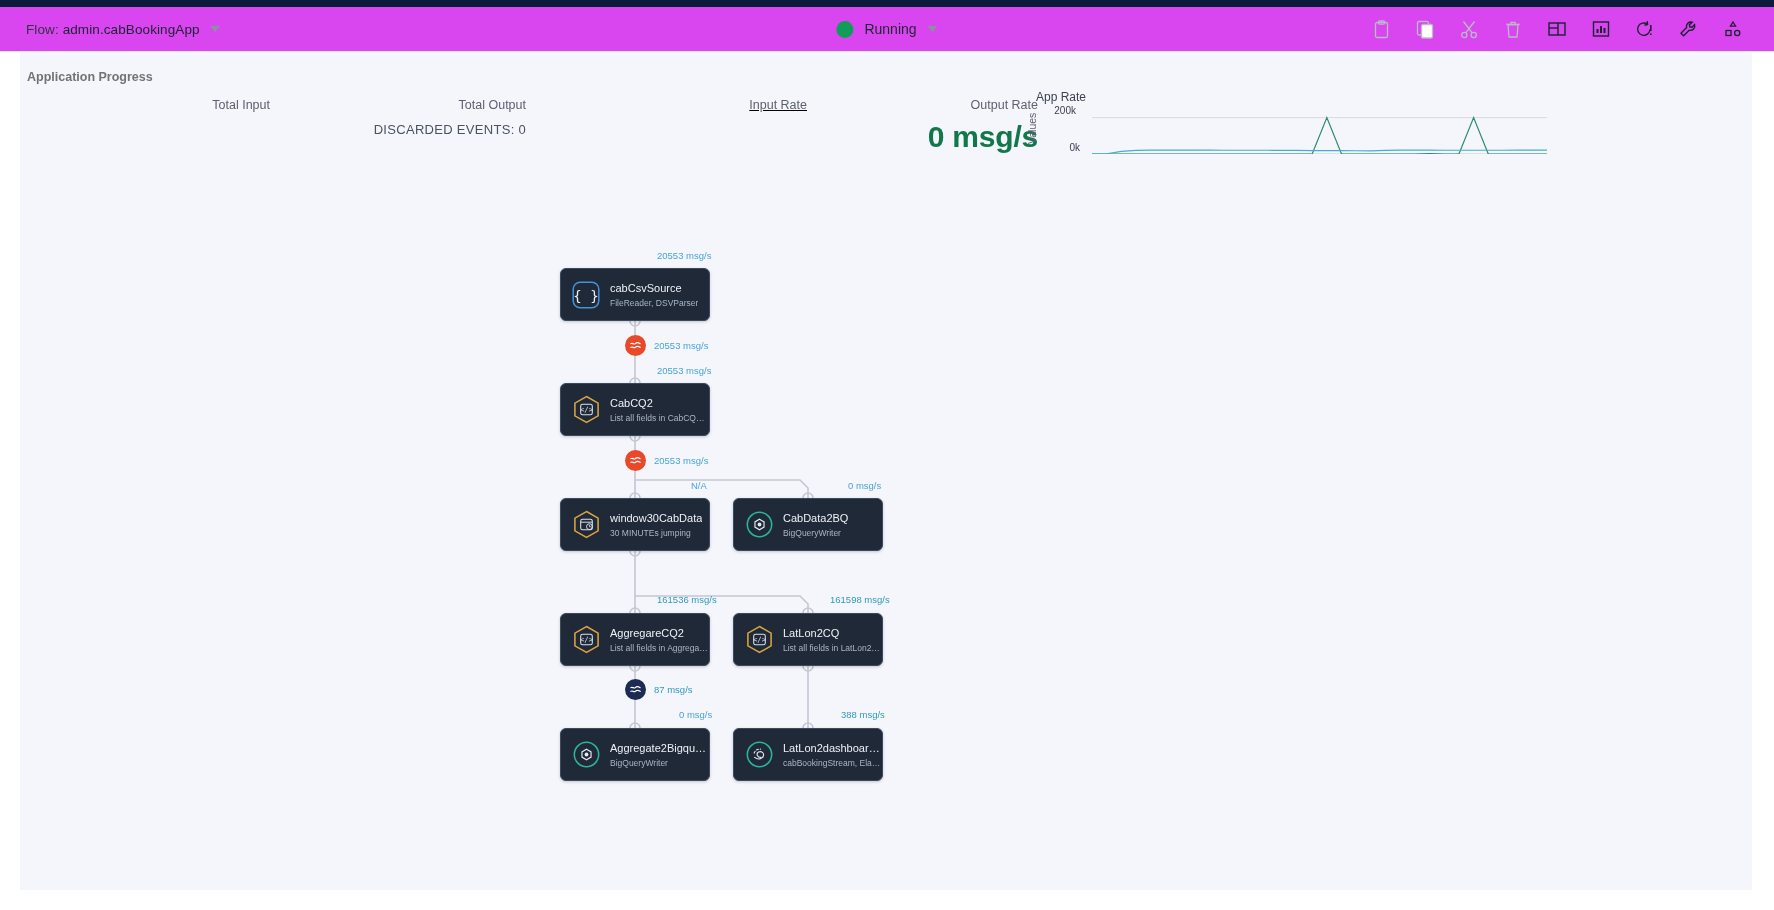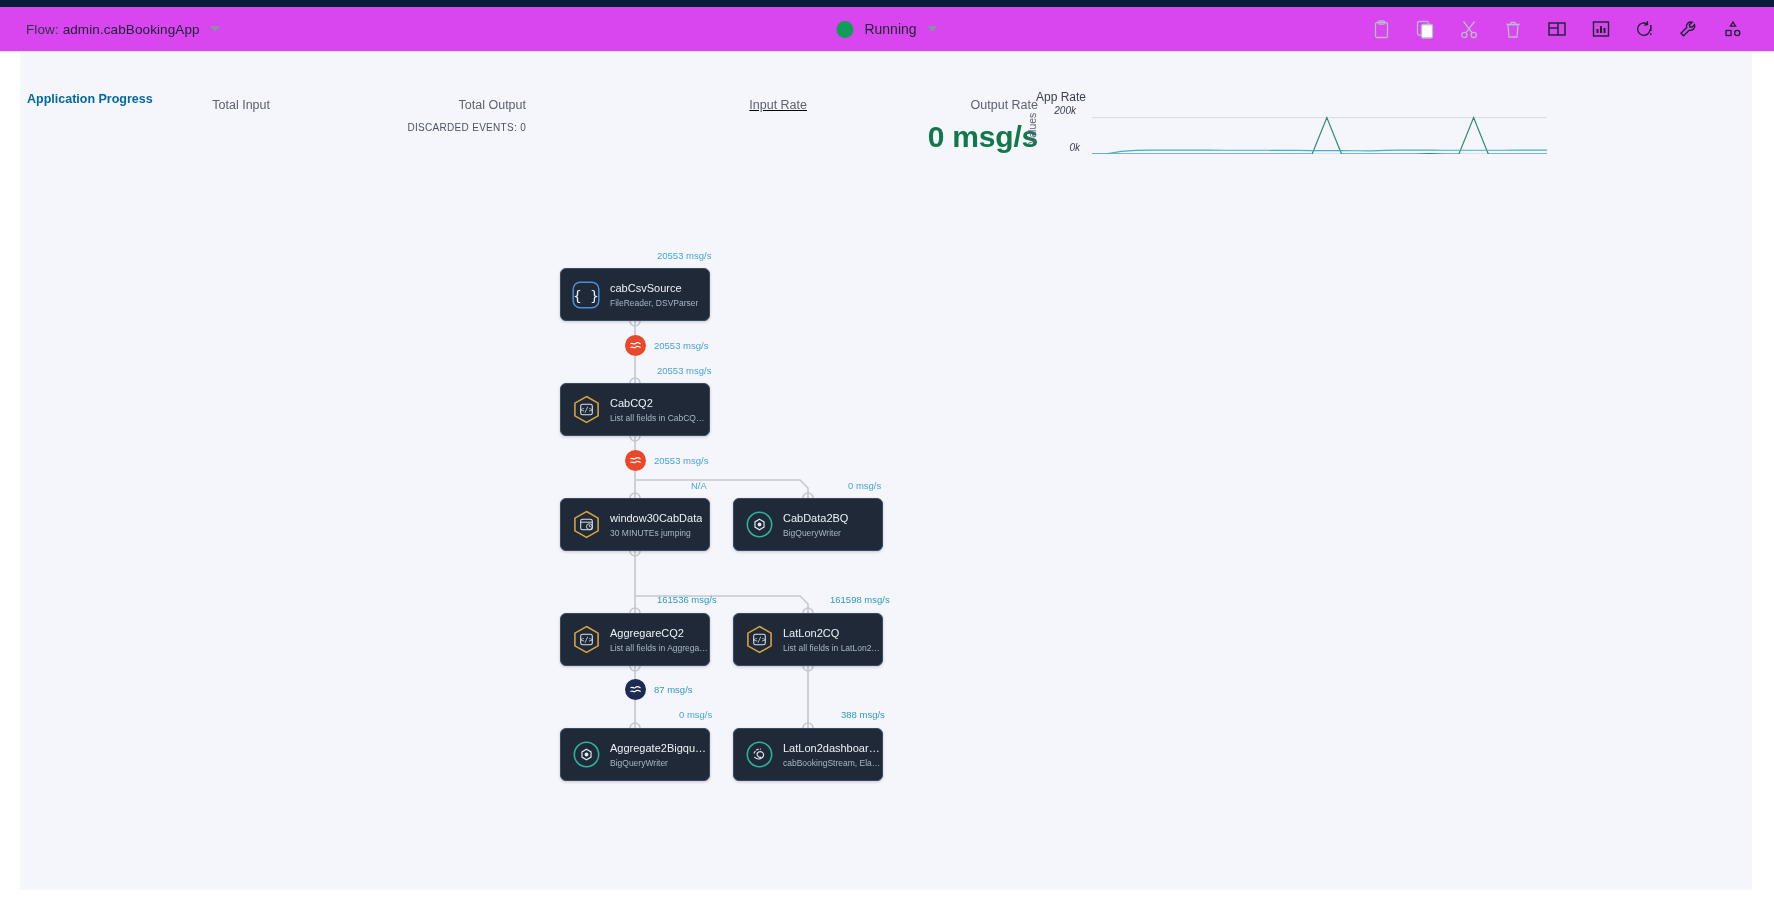--- a/index.html
+++ b/index.html
@@ -71,51 +71,51 @@
     border-right: 22px solid #ffffff;
     border-bottom: 20px solid #ffffff;
   }
   .canvas-inner {
     position: relative; width: 100%; height: 100%;
     overflow: hidden;
   }
 
   .app-progress-title {
     position: absolute; top: 18px; left: 7px;
-    font-size: 12.5px; font-weight: bold; color: #0369a1; margin-top: 22px;
+    font-size: 12.5px; font-weight: bold; color: #737373;
   }
 
   
   .metrics { position: absolute; top: 46px; left: 0; width: 1140px; }
   .metric {
     position: absolute; text-align: right; width: 260px;
   }
   .metric-label { font-size: 12.5px; color: #5b6170; }
   .metric-value {
     font-size: 30px; font-weight: bold; margin-top: 8px;
     letter-spacing: -.2px;
   }
   .metric-value.blue { color: #1d95d2; }
   .metric-value.green { color: #12774a; }
   .metric-sub {
-    font-size: 10px; color: #4b5260; margin-top: 10px;
+    font-size: 13px; color: #4b5260; margin-top: 10px;
     letter-spacing: .3px;
   }
 
   
   .chart-panel { position: absolute; top: 38px; left: 1000px; width: 530px; height: 100px; }
   .chart-title { position: absolute; top: 0; left: 16px; font-size: 12px; color: #3b414f; }
   .chart-ylabel {
     position: absolute; left: 6px; top: 54px;
     font-size: 10.5px; color: #5b6170;
     transform: rotate(-90deg); transform-origin: left top;
     white-space: nowrap;
   }
   .chart-tick {
-    position: absolute; font-size: 10px; color: #3b414f; text-align: right; width: 30px; font-style: italic;
+    position: absolute; font-size: 10px; color: #3b414f; text-align: right; width: 30px;
   }
   .chart-tick.t200 { left: 26px; top: 15px; }
   .chart-tick.t0   { left: 30px; top: 52px; }
   .chart-plot { position: absolute; left: 72px; top: 18px; width: 455px; height: 46px; }
 
   
   .graph { position: absolute; top: 140px; left: 0; width: 100%; height: 660px; }
   .edges { position: absolute; top: 0; left: 0; width: 100%; height: 100%; }
 
   .node {

